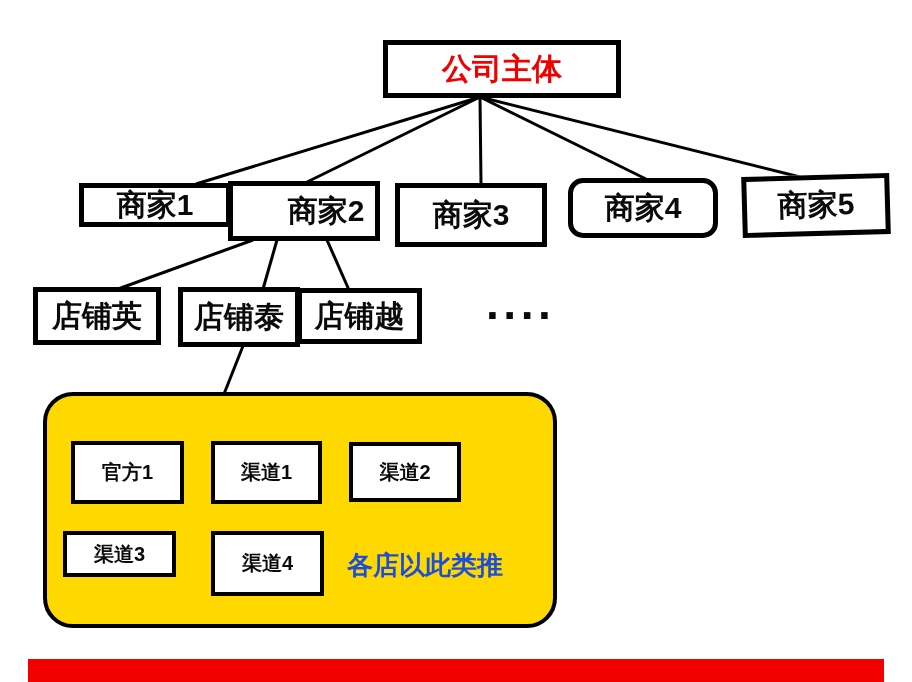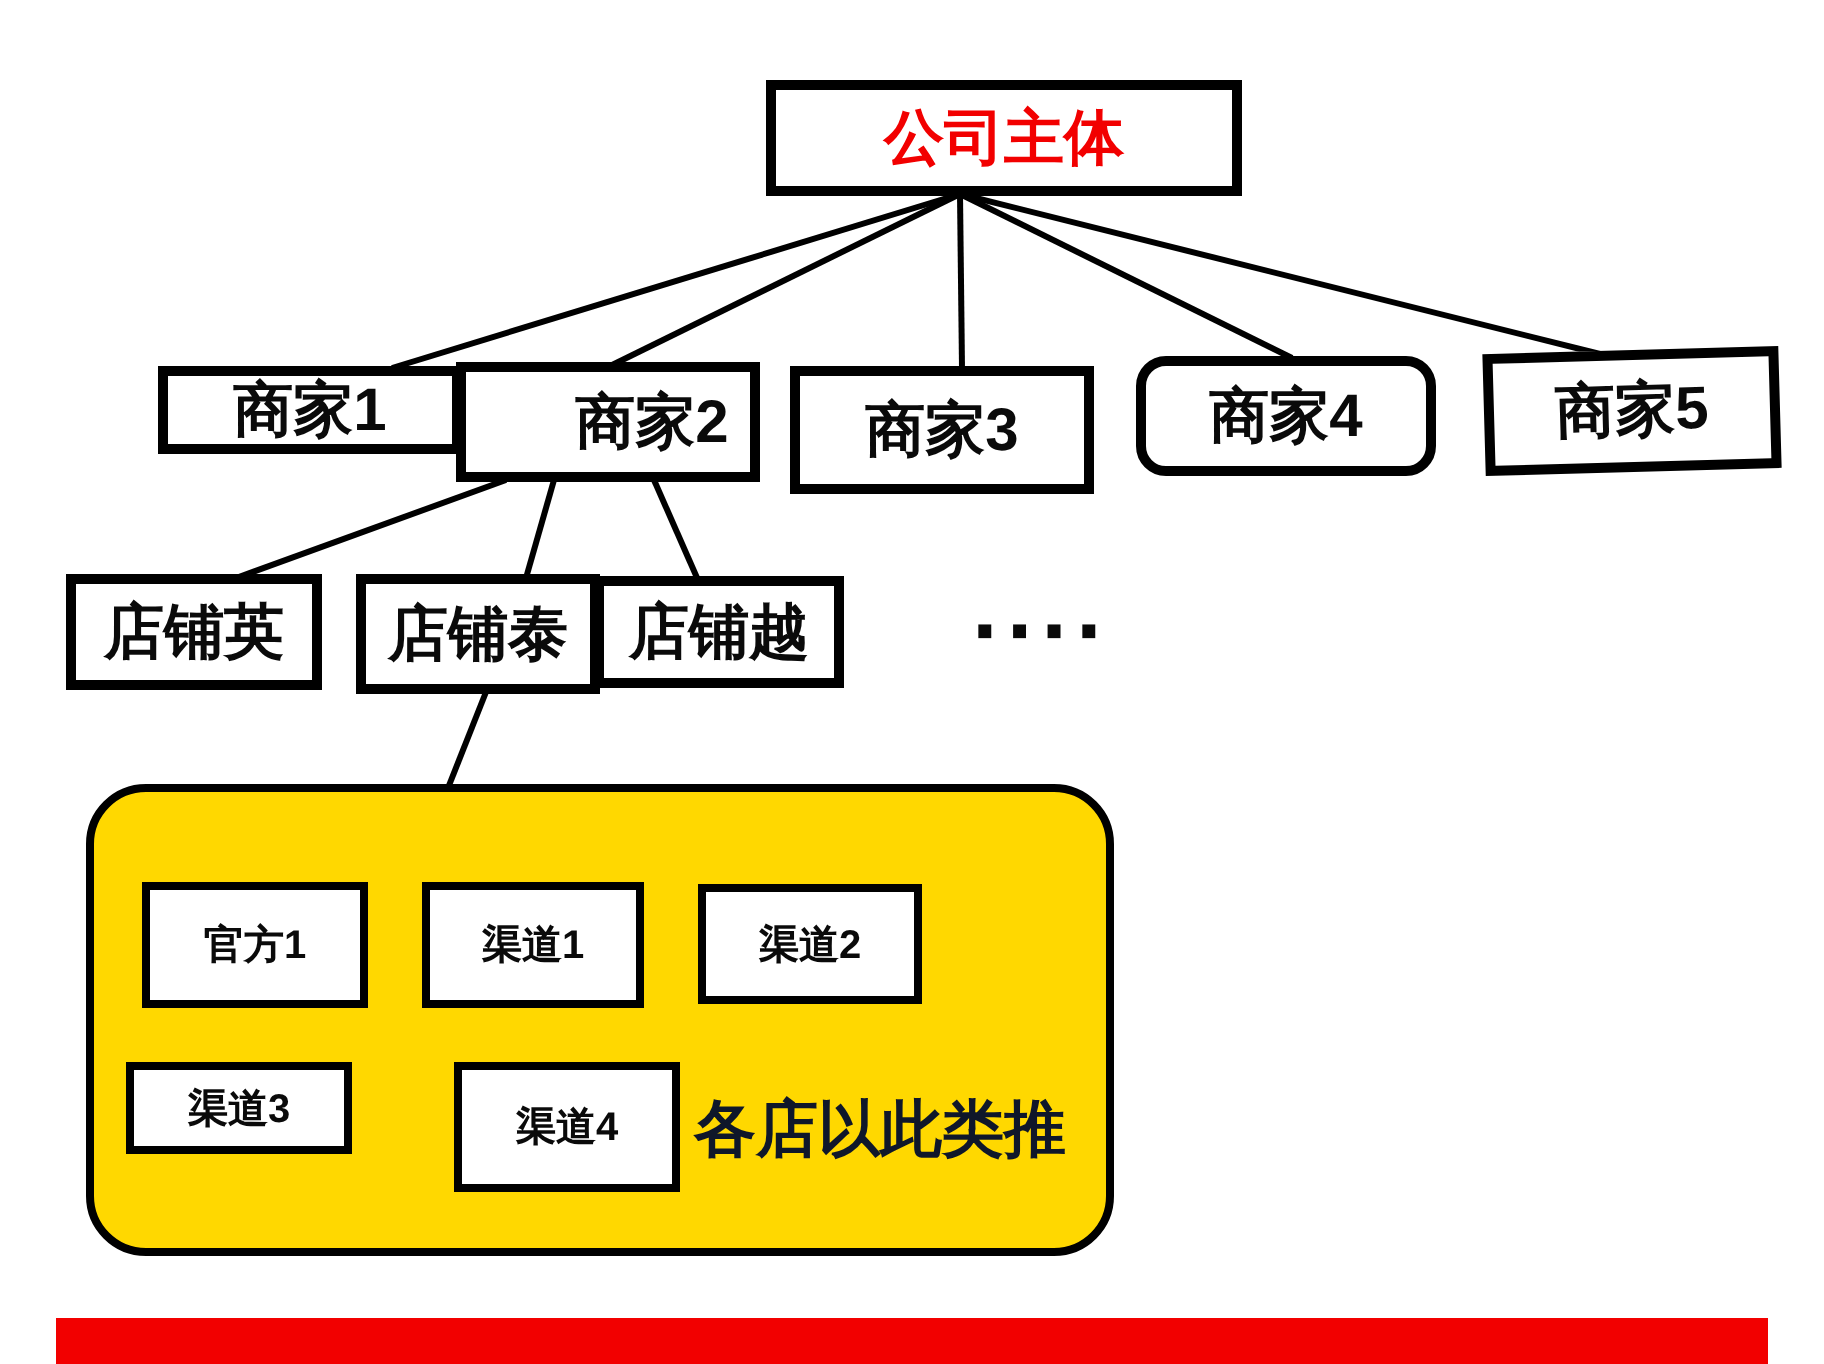--- a/index.html
+++ b/index.html
@@ -47,25 +47,25 @@
     position:absolute;
     background:#fff;border:4px solid #000;
     box-sizing:border-box;
     display:flex;align-items:center;justify-content:center;
     font-weight:bold;font-size:20px;color:#0a0a0a;white-space:nowrap;
   }
   .g-c1{left:24px; top:45px; width:113px;height:63px;}
   .g-c2{left:164px;top:45px; width:111px;height:63px;}
   .g-c3{left:302px;top:46px; width:112px;height:60px;}
   .g-c4{left:16px; top:135px;width:113px;height:46px;}
-  .g-c5{left:180px;top:135px;width:113px;height:65px;}
+  .g-c5{left:164px;top:135px;width:113px;height:65px;}
   .g-note{
     position:absolute;left:300px;top:152px;width:210px;height:34px;
     display:flex;align-items:center;
-    font-weight:bold;font-size:31px;color:#0f172a;white-space:nowrap;
+    font-weight:bold;font-size:26px;color:#1d4ed8;white-space:nowrap;
   }
   .bottom-bar{
     position:absolute;z-index:2;
     left:28px;top:659px;width:856px;height:23px;
     background:#f20000;
   }
 </style>
 </head>
 <body>
 

